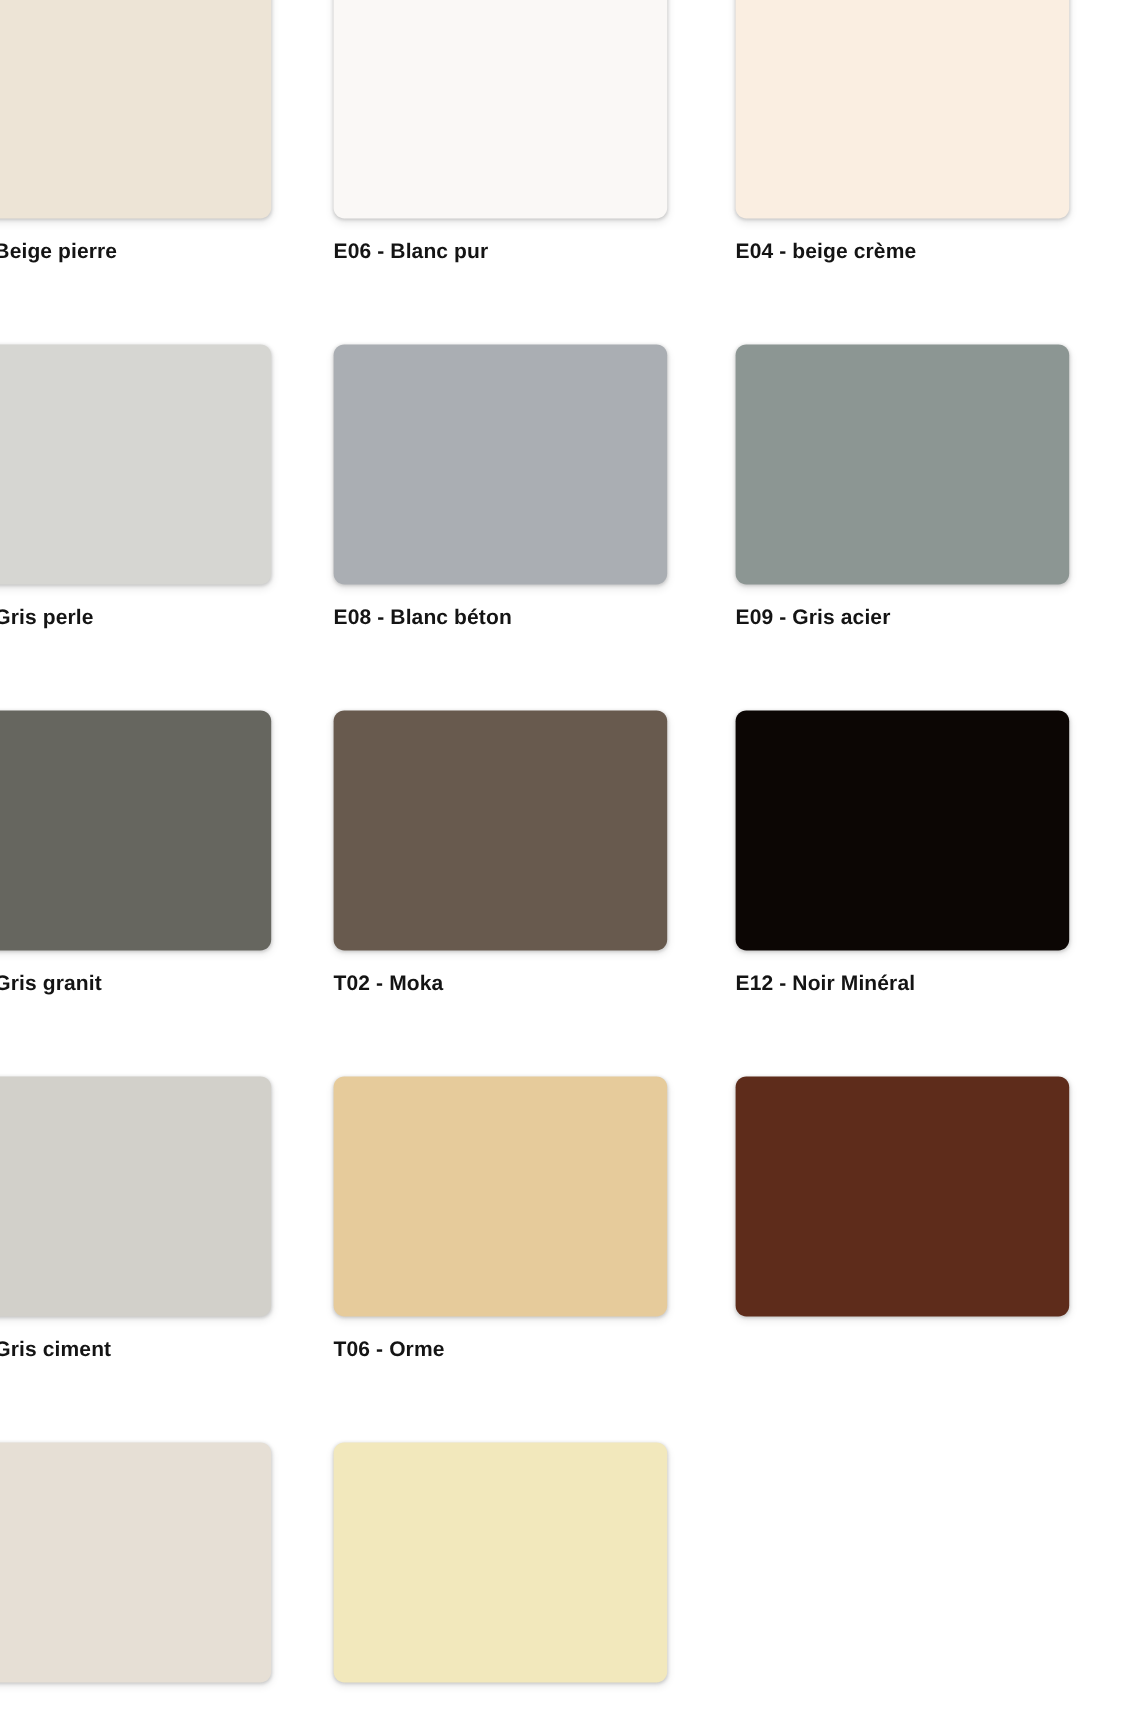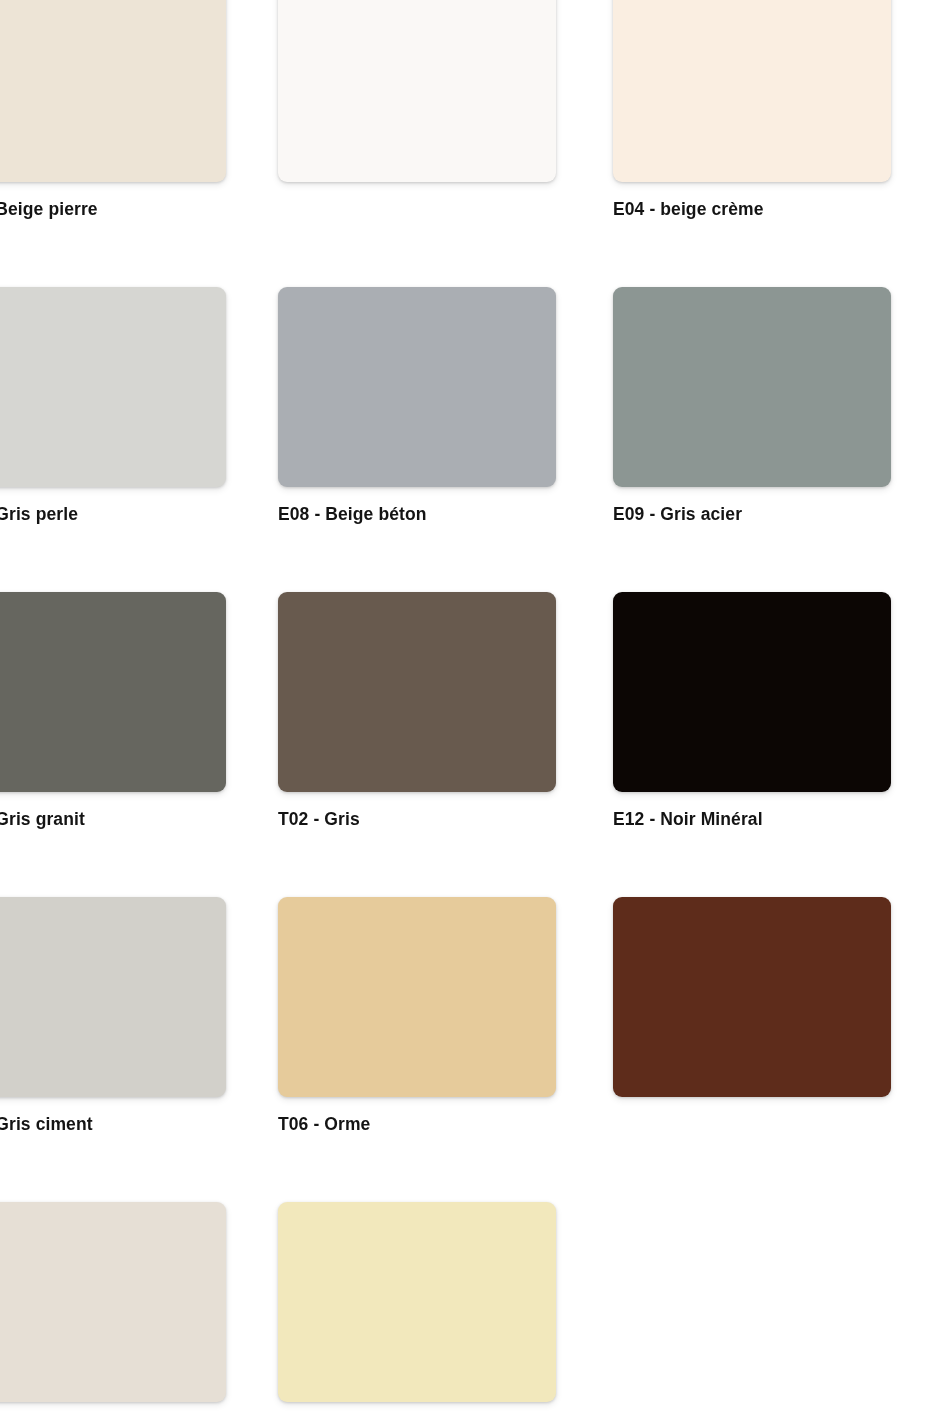--- a/index.html
+++ b/index.html
@@ -51,44 +51,45 @@
 </head>
 <body style="background: rgb(255, 255, 255);">
 
 <div id="palette-grid">
     <div class="swatch-cell">
       <div class="swatch-chip" style="background: rgb(237, 228, 214);"></div>
       <div class="swatch-label">E03 - Beige pierre</div>
     </div>
     <div class="swatch-cell">
       <div class="swatch-chip" style="background: rgb(250, 248, 246);"></div>
+      <div class="swatch-label">E06 - Blanc pur</div>
     </div>
     <div class="swatch-cell">
       <div class="swatch-chip" style="background: rgb(250, 238, 225);"></div>
       <div class="swatch-label">E04 - beige crème</div>
     </div>
     <div class="swatch-cell">
       <div class="swatch-chip" style="background: rgb(214, 214, 210);"></div>
       <div class="swatch-label">E07 - Gris perle</div>
     </div>
     <div class="swatch-cell">
       <div class="swatch-chip" style="background: rgb(170, 174, 179);"></div>
-      <div class="swatch-label">E08 - Beige béton</div>
+      <div class="swatch-label">E08 - Blanc béton</div>
     </div>
     <div class="swatch-cell">
       <div class="swatch-chip" style="background: rgb(140, 150, 147);"></div>
       <div class="swatch-label">E09 - Gris acier</div>
     </div>
     <div class="swatch-cell">
       <div class="swatch-chip" style="background: rgb(102, 102, 95);"></div>
       <div class="swatch-label">E10 - Gris granit</div>
     </div>
     <div class="swatch-cell">
       <div class="swatch-chip" style="background: rgb(104, 90, 78);"></div>
-      <div class="swatch-label">T02 - Gris</div>
+      <div class="swatch-label">T02 - Moka</div>
     </div>
     <div class="swatch-cell">
       <div class="swatch-chip" style="background: rgb(12, 6, 4);"></div>
       <div class="swatch-label">E12 - Noir Minéral</div>
     </div>
     <div class="swatch-cell">
       <div class="swatch-chip" style="background: rgb(210, 208, 202);"></div>
       <div class="swatch-label">E00 - Gris ciment</div>
     </div>
     <div class="swatch-cell">

